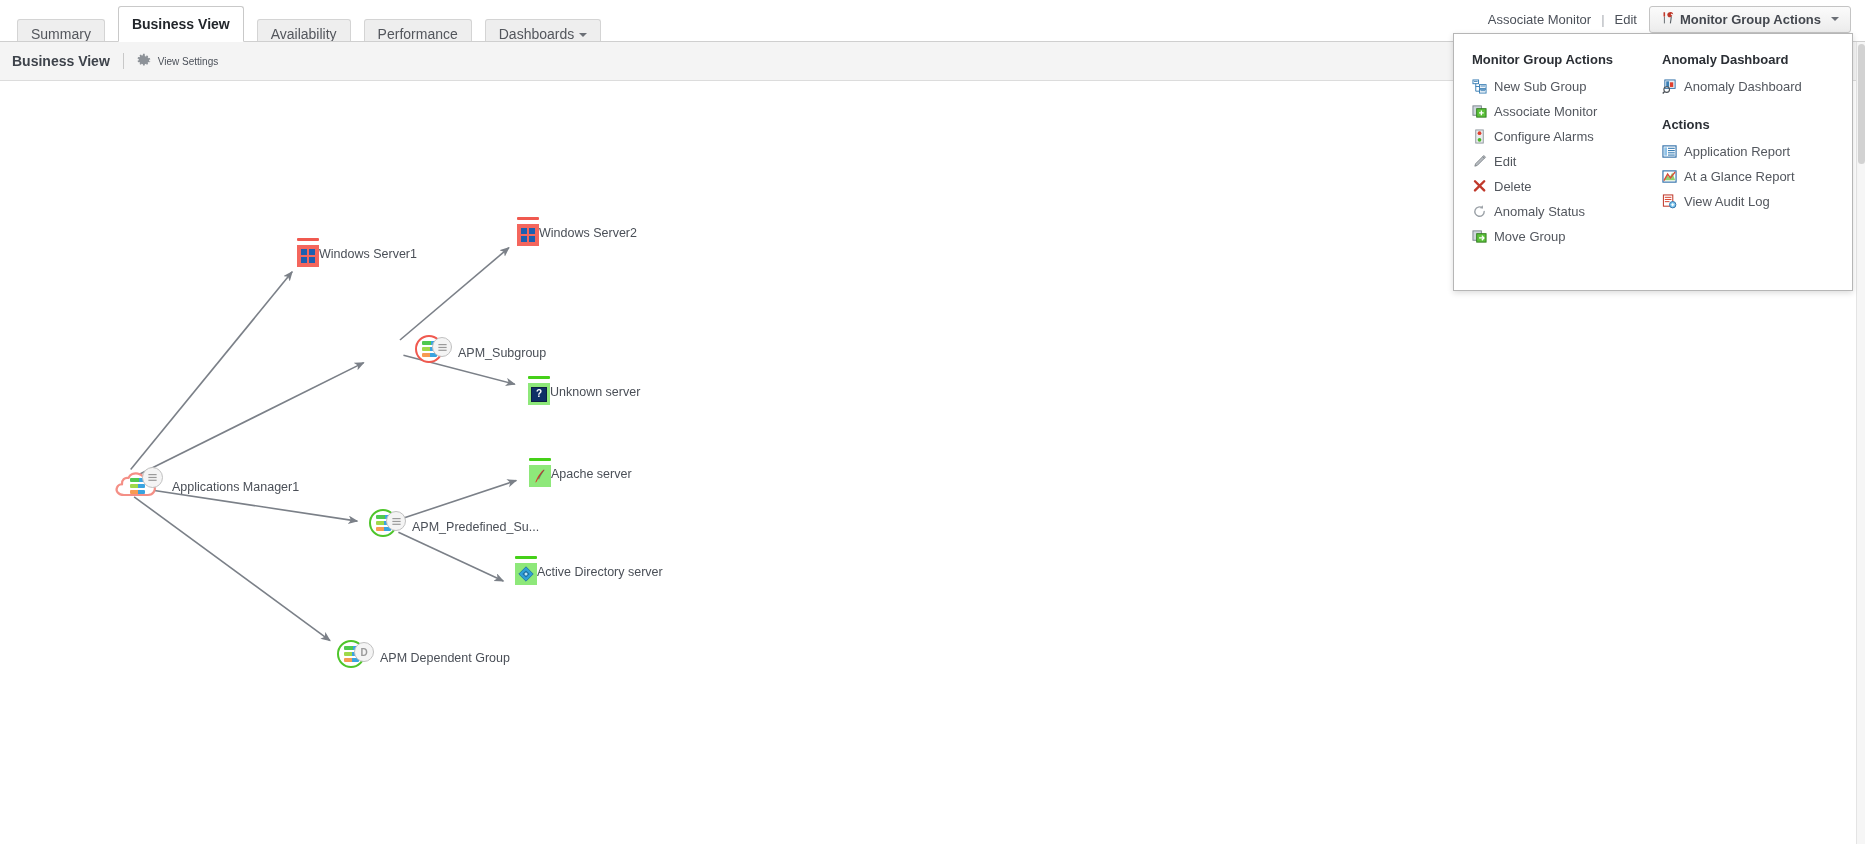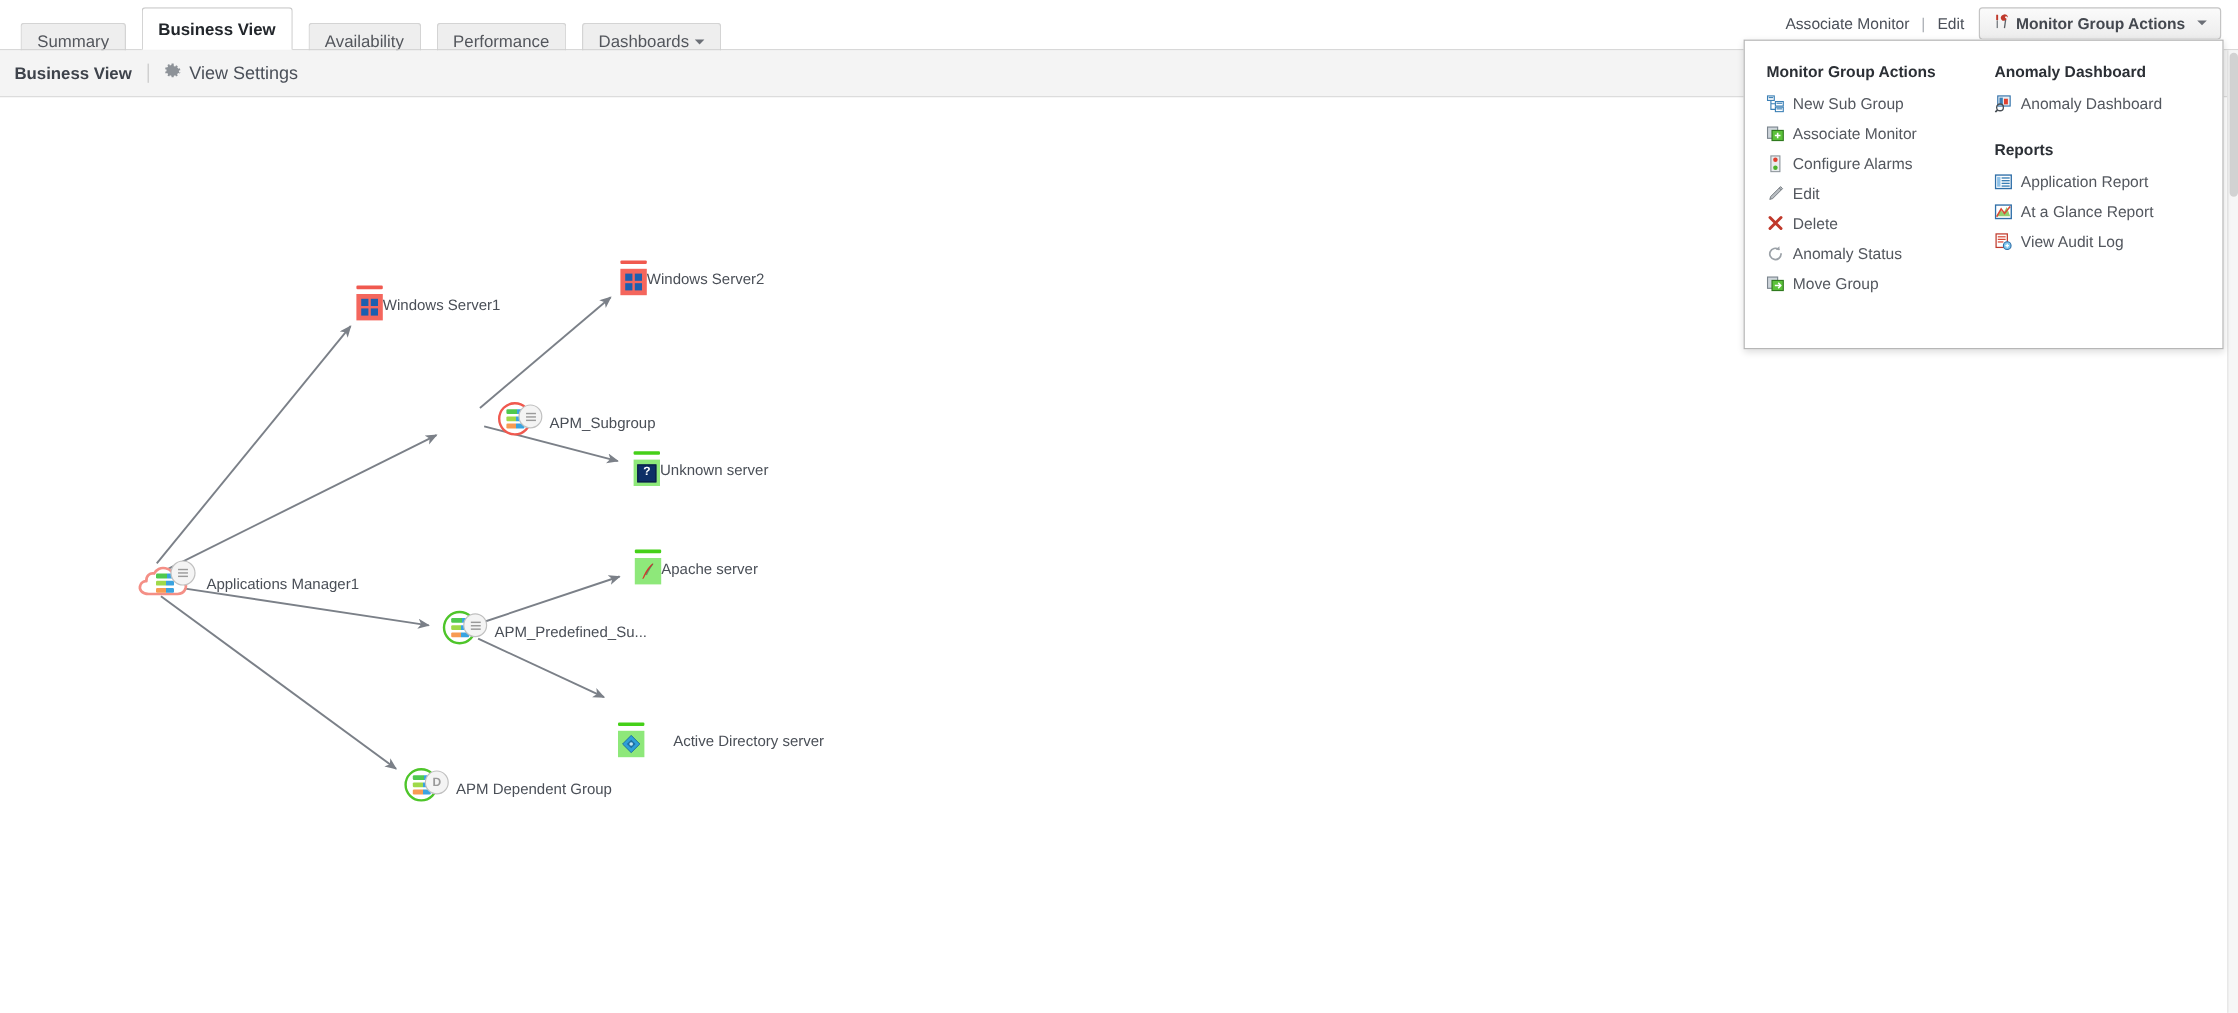--- a/index.html
+++ b/index.html
@@ -133,21 +133,21 @@
   }
   .subheader-div {
     width: 1px; height: 16px;
     background: #c8c8c8;
     margin: 0 13px;
   }
   .view-settings {
     display: flex;
     align-items: center;
     gap: 6px;
-    font-size: 15px;
+    font-size: 10px;
     color: #4b5059;
     cursor: pointer;
   }
 
   
   .dropdown {
     position: absolute;
     left: 1453px; top: 33px;
     width: 400px;
     height: 258px;
@@ -475,21 +475,21 @@
               <rect x="3" y="1" width="11" height="9" fill="#e8eef4" stroke="#2f6fa8"></rect>
               <rect x="4.5" y="2.5" width="3" height="6" fill="#3a7fb5"></rect>
               <rect x="8.5" y="3.5" width="3.5" height="5" fill="#e0402f"></rect>
               <circle cx="5" cy="11.2" r="3" fill="none" stroke="#4a5056" stroke-width="1.2"></circle>
               <path d="M2.8 13.4 L0.8 15.4" stroke="#4a5056" stroke-width="1.6"></path>
             </svg>
           </span>
           <span>Anomaly Dashboard</span>
         </div>
       </div>
-    <div class="dd-heading" style="margin-top:18px;">Reports</div>
+    <div class="dd-heading" style="margin-top:18px;">Actions</div>
     <div id="dd-right-items-2">
         <div class="dd-item">
           <span class="dd-ico">
             <svg width="15" height="15" viewBox="0 0 16 16">
               <rect x="1" y="2" width="14" height="12" fill="#fff" stroke="#2f6fa8" stroke-width="1.2"></rect>
               <rect x="2.4" y="3.6" width="3" height="8.8" fill="#8fc2e8"></rect>
               <rect x="6.4" y="4" width="7.2" height="1.2" fill="#3a7fb5"></rect>
               <rect x="6.4" y="6.4" width="7.2" height="1.2" fill="#3a7fb5"></rect>
               <rect x="6.4" y="8.8" width="7.2" height="1.2" fill="#3a7fb5"></rect>
               <rect x="6.4" y="11.2" width="7.2" height="1.2" fill="#3a7fb5"></rect>
@@ -639,21 +639,21 @@
           <span class="badge">
             <svg width="11" height="11" viewBox="0 0 12 12">
               <rect x="1.5" y="2.2" width="9" height="1.3" fill="#9a9a9a"></rect>
               <rect x="1.5" y="5.3" width="9" height="1.3" fill="#9a9a9a"></rect>
               <rect x="1.5" y="8.4" width="9" height="1.3" fill="#9a9a9a"></rect>
             </svg>
           </span>
         </div>
         <div class="node-label">APM_Predefined_Su...</div>
       </div>
-      <div class="node" style="left: 515px; top: 520px; gap: 24px;">
+      <div class="node" style="left: 515px; top: 474px;">
         <div class="mon-wrap">
           <span class="mon-bar ok"></span>
           <span class="mon-tile ok">
             <svg class="addiamond" viewBox="0 0 16 16">
               <path d="M8 0.8 L15.2 8 L8 15.2 L0.8 8 Z" fill="#2f9fd8" stroke="#1d6f9c" stroke-width="0.8"></path>
               <path d="M8 4.4 L11.6 8 L8 11.6 L4.4 8 Z" fill="#1e6ea0"></path>
               <circle cx="8" cy="8" r="1.5" fill="#bfe6f7"></circle>
             </svg>
           </span>
         </div>

